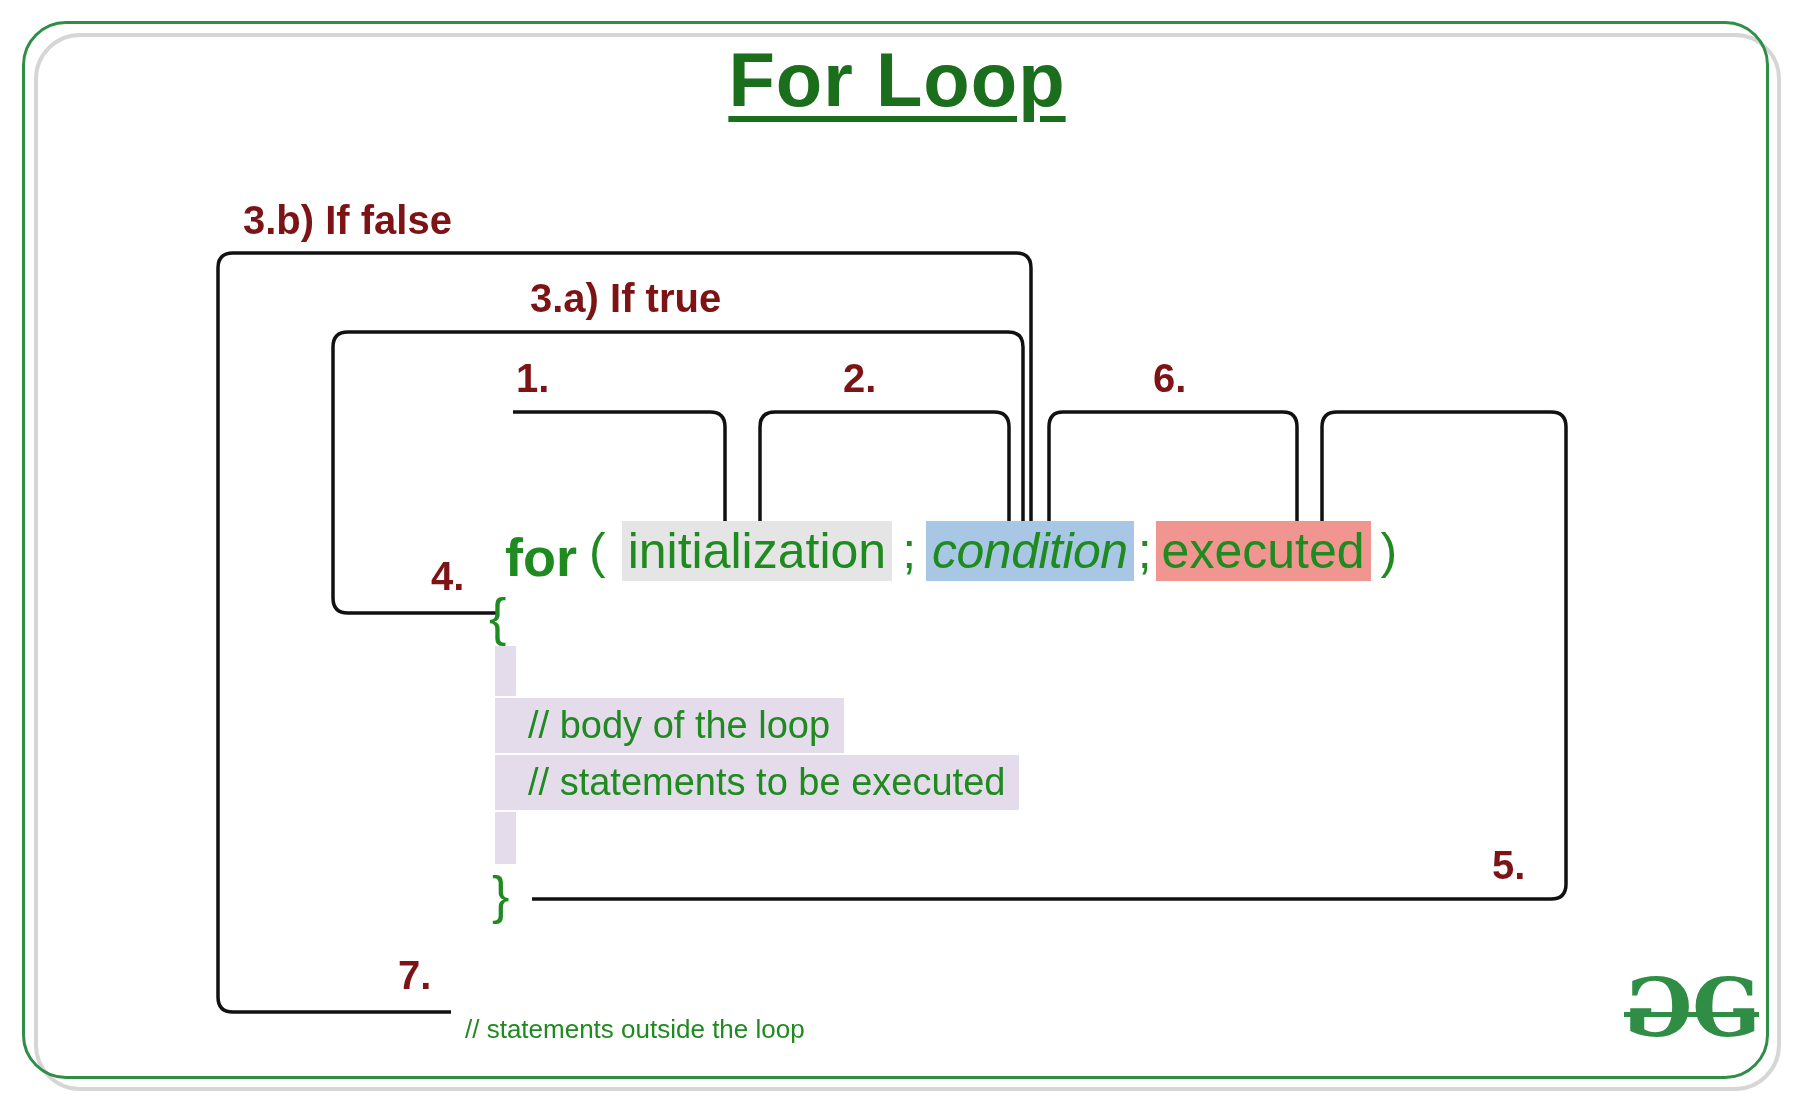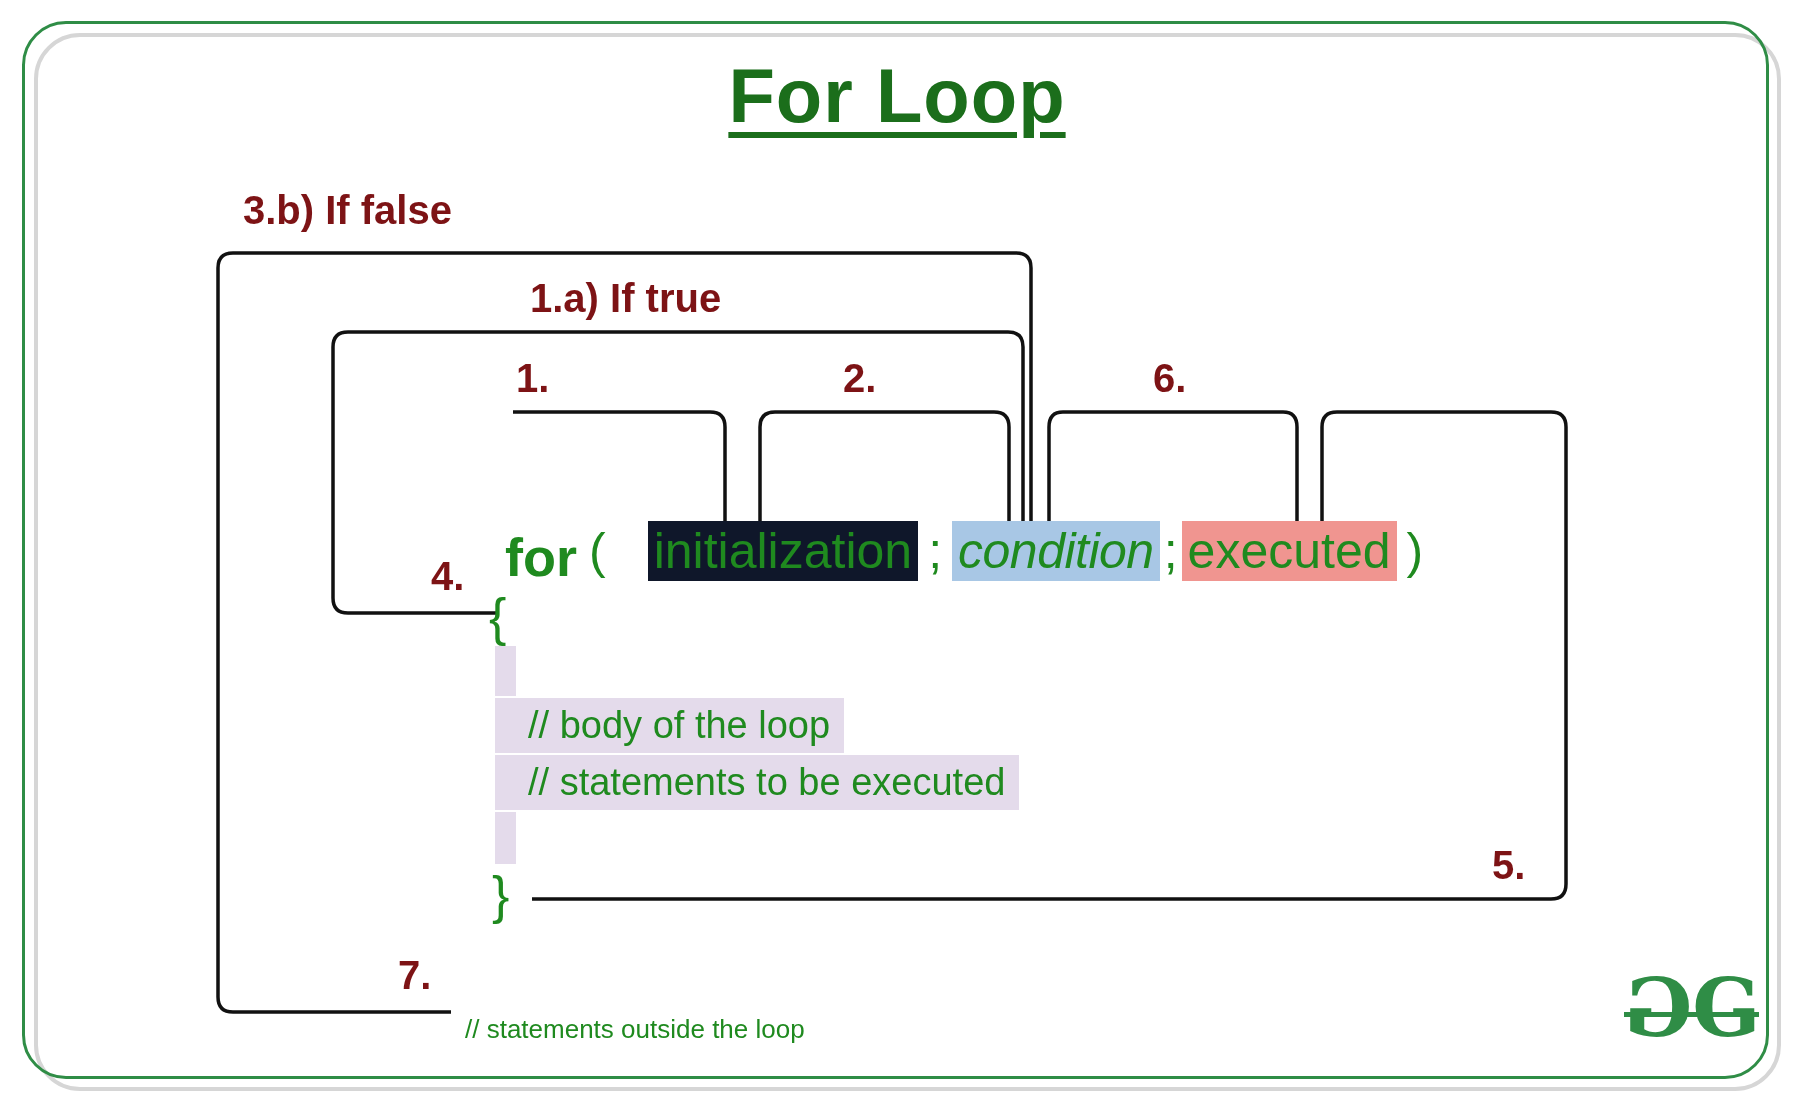--- a/index.html
+++ b/index.html
@@ -72,24 +72,24 @@
   .logo-bar { position:absolute; left:-4px; right:-2px; top:44px; height:5px; }
 </style>
 </head>
 <body>
 
 <div id="canvas">
 
   <div class="frame-gray" style="border-color: rgb(214, 214, 214);"></div>
   <div class="frame-green" style="border-color: rgb(47, 141, 70);"></div>
 
-  <div class="title" style="color: rgb(27, 110, 27); margin-top: 16px;">For Loop</div>
+  <div class="title" style="color: rgb(27, 110, 27);">For Loop</div>
 
-  <div class="flow-label lbl-if-false" style="color: rgb(125, 19, 21);">3.b) If false</div>
-  <div class="flow-label lbl-if-true" style="color: rgb(125, 19, 21);">1.a) If true</div>
+  <div class="flow-label lbl-if-false" style="color: rgb(125, 19, 21); margin-top: 10px;">3.b) If false</div>
+  <div class="flow-label lbl-if-true" style="color: rgb(125, 19, 21);">3.a) If true</div>
   <div class="flow-label lbl-1" style="color: rgb(125, 19, 21);">1.</div>
   <div class="flow-label lbl-2" style="color: rgb(125, 19, 21);">2.</div>
   <div class="flow-label lbl-6" style="color: rgb(125, 19, 21);">6.</div>
   <div class="flow-label lbl-4" style="color: rgb(125, 19, 21);">4.</div>
   <div class="flow-label lbl-5" style="color: rgb(125, 19, 21);">5.</div>
   <div class="flow-label lbl-7" style="color: rgb(125, 19, 21);">7.</div>
 
   <svg class="arrows" width="1794" height="1104" viewBox="0 0 1794 1104">
     <defs>
       <marker id="arr" markerUnits="userSpaceOnUse" markerWidth="26" markerHeight="18" refX="22" refY="9" orient="auto">
@@ -100,21 +100,21 @@
     <path d="M760,523 L760,427 Q760,412 775,412 L994,412 Q1009,412 1009,427 L1009,536" marker-end="url(#arr)" stroke="#111111"></path>
     <path d="M1297,523 L1297,427 Q1297,412 1283,412 L1063,412 Q1049,412 1049,427 L1049,536" marker-end="url(#arr)" stroke="#111111"></path>
     <path d="M532,899 L1551,899 Q1566,899 1566,884 L1566,427 Q1566,412 1551,412 L1337,412 Q1322,412 1322,427 L1322,536" marker-end="url(#arr)" stroke="#111111"></path>
     <path d="M1023,523 L1023,347 Q1023,332 1008,332 L348,332 Q333,332 333,347 L333,598 Q333,613 348,613 L496,613" marker-end="url(#arr)" stroke="#111111"></path>
     <path d="M1031,523 L1031,268 Q1031,253 1016,253 L233,253 Q218,253 218,268 L218,997 Q218,1012 233,1012 L451,1012" marker-end="url(#arr)" stroke="#111111"></path>
   </svg>
 
   <div class="code-line" style="color: rgb(31, 138, 31);">
     <span class="kw">for</span>
     <span class="paren-open">(</span>
-    <span class="hl hl-init" style="background-color: #0f172a; margin-left: 26px;">initialization</span>
+    <span class="hl hl-init" style="background-color: #e5e5e5;">initialization</span>
     <span class="semi1">;</span>
     <span class="hl hl-cond" style="background-color: rgb(168, 199, 229);">condition</span>
     <span class="semi2">;</span>
     <span class="hl hl-upd" style="background-color: rgb(240, 149, 144);">executed</span>
     <span class="paren-close">)</span>
   </div>
 
   <div class="brace brace-open" style="color: rgb(31, 138, 31);">{</div>
   <div class="body-strip strip-top" style="background-color: rgb(228, 219, 235);"></div>
   <div class="body-row body-row-2" style="color: rgb(31, 138, 31); background-color: rgb(228, 219, 235);">// statements to be executed</div>

